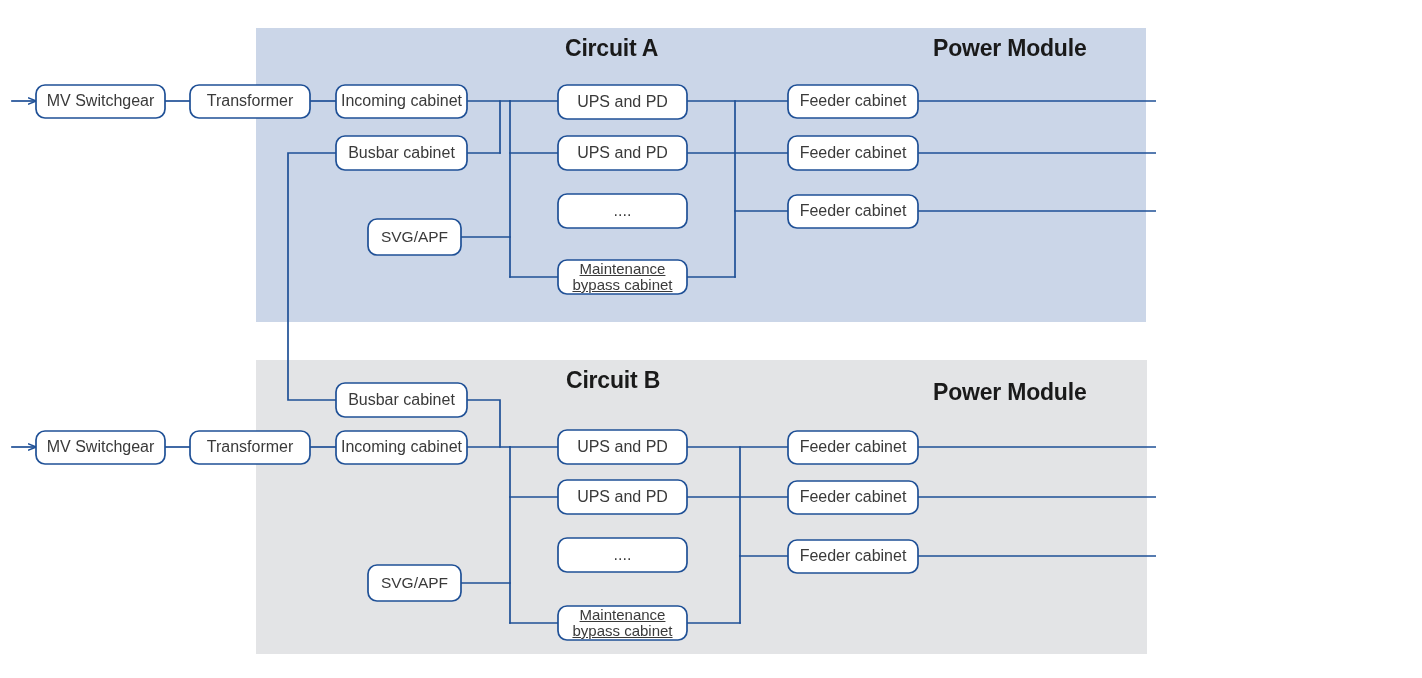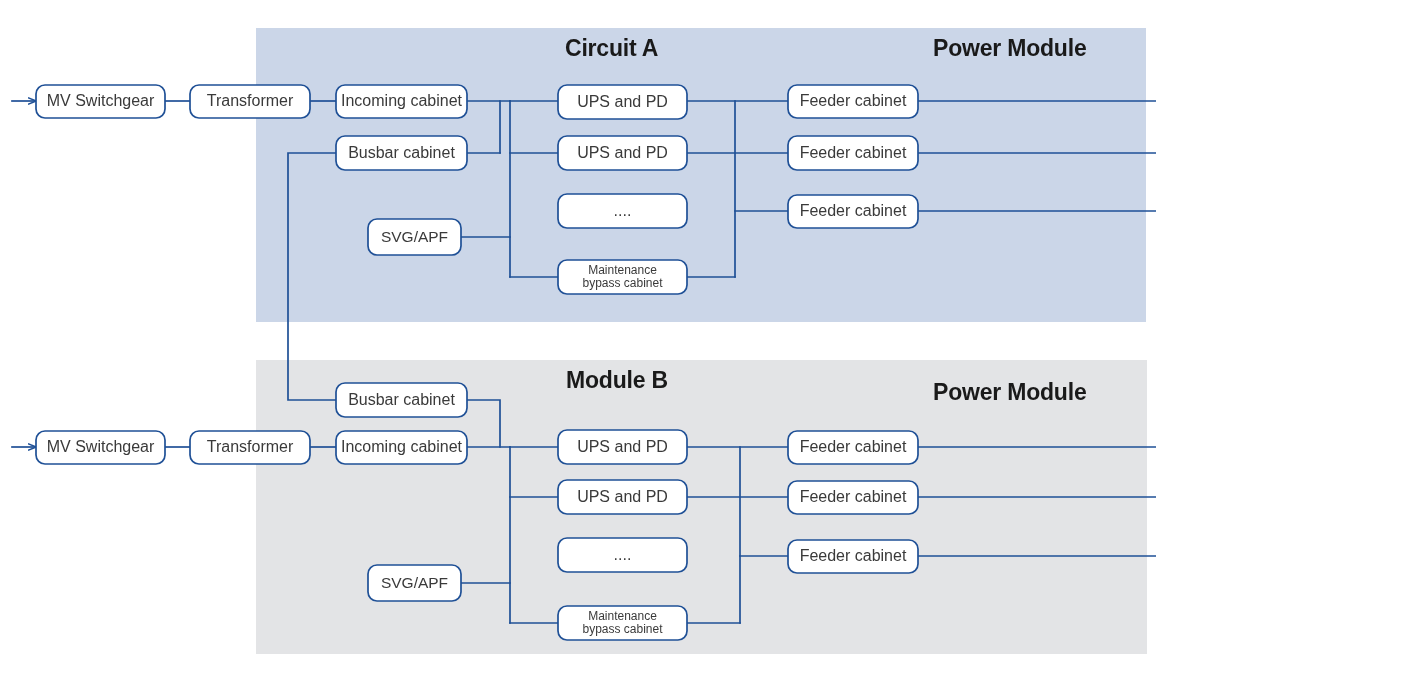--- a/index.html
+++ b/index.html
@@ -4,21 +4,21 @@
 <style>
   html,body{margin:0;padding:0;background:#ffffff;}
   #root{position:relative;width:1156px;height:678px;background:#ffffff;
         font-family:"Liberation Sans", sans-serif;overflow:hidden;}
   svg{position:absolute;left:0;top:0;width:1422px;height:678px;}
   .band-title{position:absolute;font-weight:bold;font-size:23px;color:#1a1a1a;
         letter-spacing:-0.2px;white-space:nowrap;}
   .node-label{position:absolute;display:flex;align-items:center;justify-content:center;
         text-align:center;color:#3a3a3a;font-size:16px;line-height:1.05;
         pointer-events:none;white-space:pre-line;}
-  .node-label.small{font-size:12px;}
+  .node-label.small{font-size:15px;text-decoration:underline;}
   .node-label.load{font-size:18px;}
 </style>
 </head>
 <body>
 
 <div id="root">
 
   <svg viewBox="0 0 1422 678">
     <defs>
       <marker id="arrow" markerWidth="9" markerHeight="9" refX="8" refY="4.5" orient="auto" markerUnits="userSpaceOnUse">
@@ -119,21 +119,21 @@
 
         <rect x="1160" y="295" width="46" height="70" rx="14"></rect>
         <rect x="1247" y="295" width="46" height="70" rx="14"></rect>
         <rect x="1332" y="295" width="46" height="70" rx="14"></rect>
       </g>
     </g>
   </svg>
 
   <div class="band-title" style="left:565px;top:35px;">Circuit A</div>
   <div class="band-title" style="left:933px;top:35px;">Power Module</div>
-  <div class="band-title" style="left:566px;top:367px;">Module B</div>
+  <div class="band-title" style="left:566px;top:367px;">Circuit B</div>
   <div class="band-title" style="left:933px;top:379px;">Power Module</div>
 
   <div class="node-label" style="left:36px;top:85px;width:129px;height:33px;">MV Switchgear</div>
   <div class="node-label" style="left:190px;top:85px;width:120px;height:33px;">Transformer</div>
   <div class="node-label" style="left:336px;top:85px;width:131px;height:33px;">Incoming cabinet</div>
   <div class="node-label" style="left:336px;top:136px;width:131px;height:34px;">Busbar cabinet</div>
   <div class="node-label" style="left:368px;top:219px;width:93px;height:36px;font-size:15.5px;">SVG/APF</div>
   <div class="node-label" style="left:558px;top:85px;width:129px;height:34px;">UPS and PD</div>
   <div class="node-label" style="left:558px;top:136px;width:129px;height:34px;">UPS and PD</div>
   <div class="node-label" style="left:558px;top:194px;width:129px;height:34px;">....</div>

